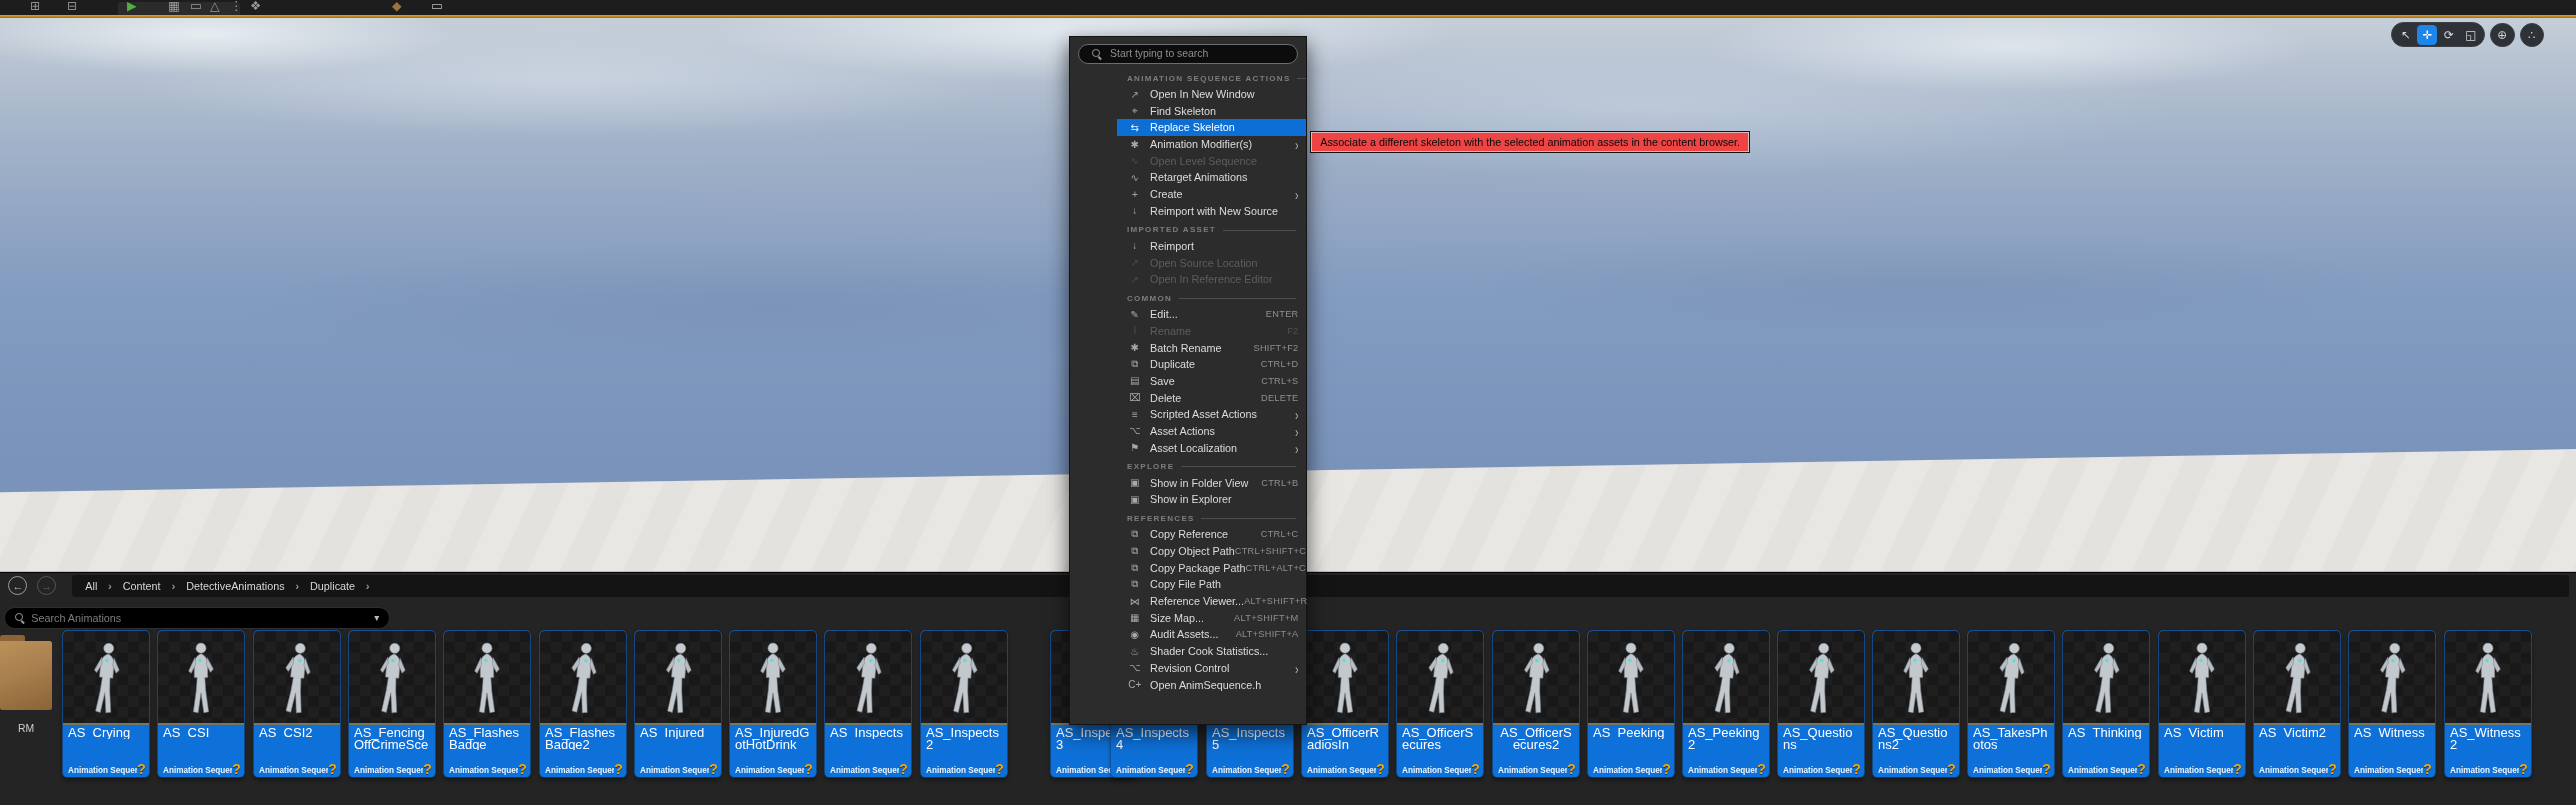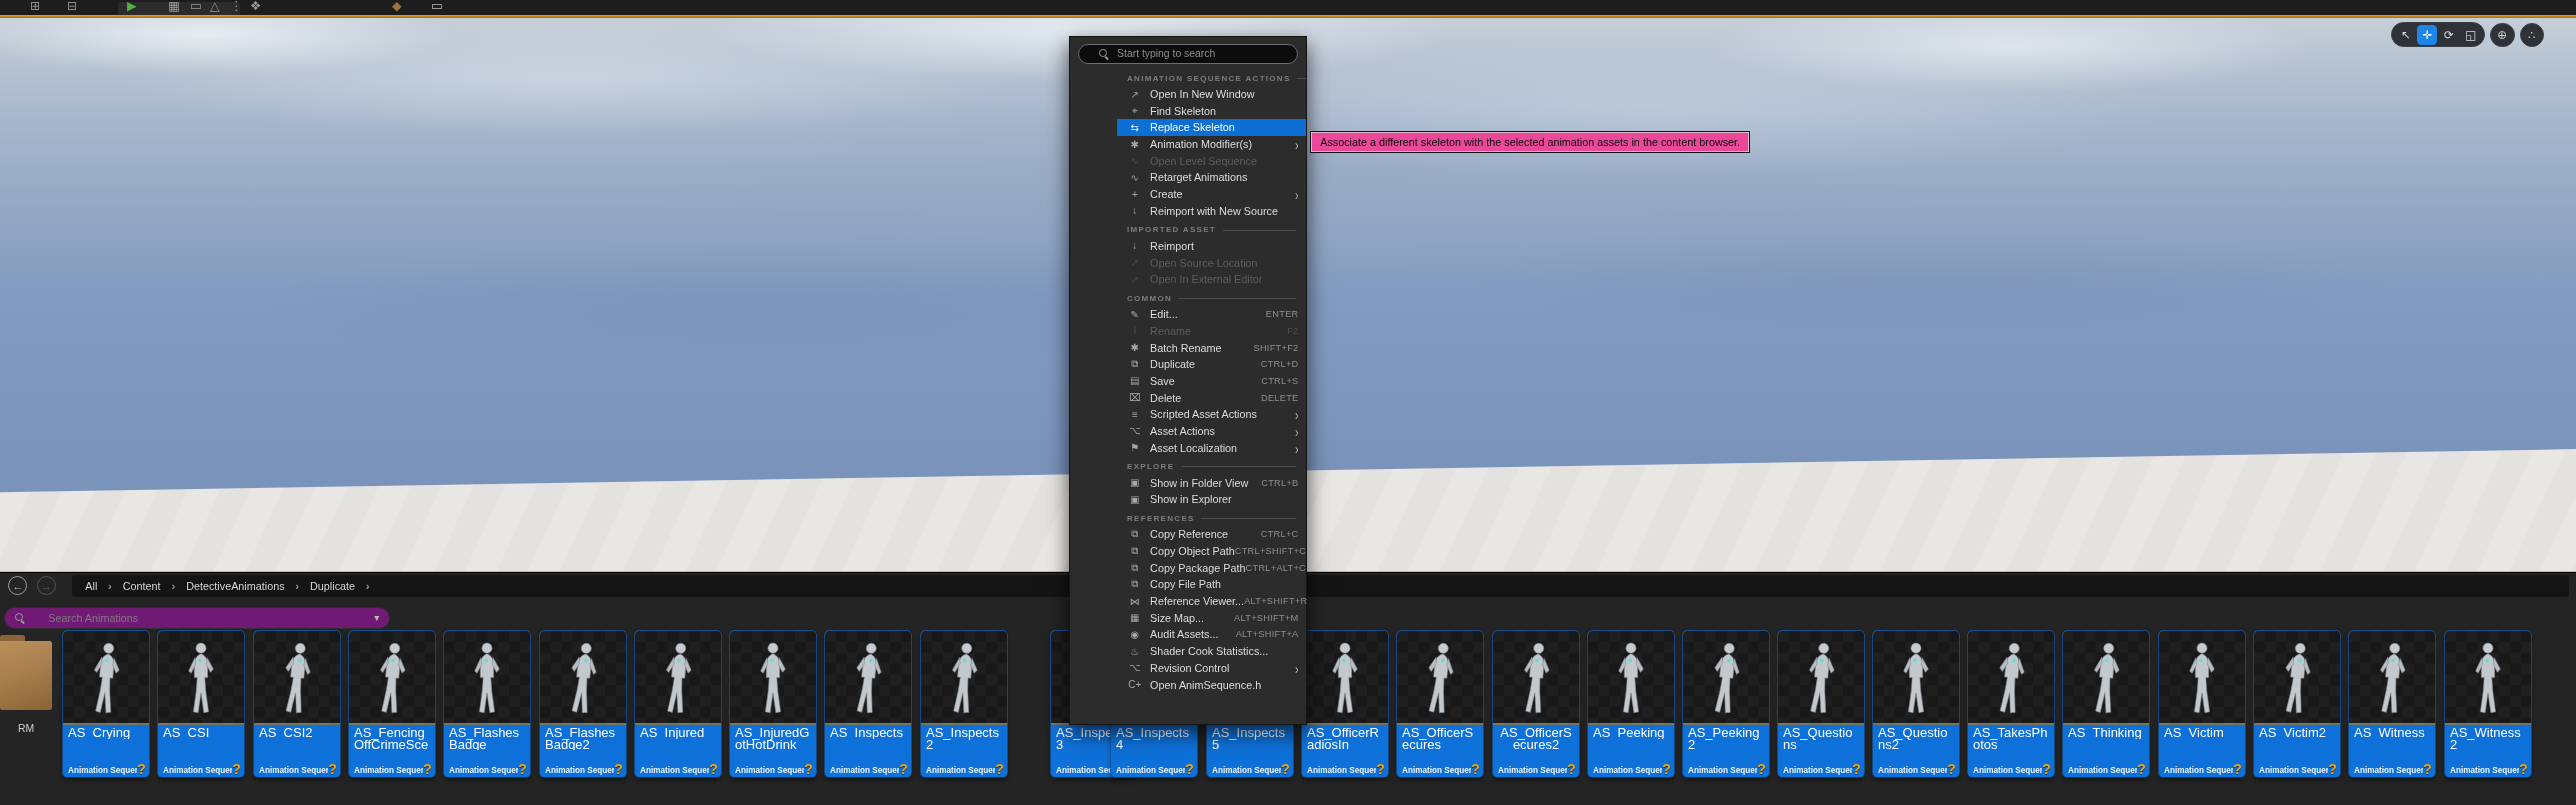--- a/index.html
+++ b/index.html
@@ -42,21 +42,21 @@
   .vp-btn.active{background:#1d86e8;color:#fff;}
   .vp-circ{width:22.5px;height:22.5px;border-radius:50%;background:rgba(26,29,33,.88);
            border:0.8px solid #3b4046;display:flex;align-items:center;justify-content:center;
            color:#cfd3d6;font-size:11.7px;}
 
   
   .menu{position:absolute;left:1069px;top:36px;width:238px;height:689px;background:#2c2c2c;
         border:0.8px solid #141414;box-shadow:0 8.3px 20px rgba(0,0,0,.65);box-sizing:border-box;
         padding-top:4.2px;z-index:30;}
   .msearch{display:flex;align-items:center;gap:5.8px;margin:2.5px 8.3px 6.7px;height:18.3px;
-           background:#0c0c0c;border:0.8px solid #6e6e6e;border-radius:10px;padding:0 20px;}
+           background:#0c0c0c;border:0.8px solid #6e6e6e;border-radius:10px;padding:0 13px;}
   .msearch input{flex:1;background:transparent;border:none;outline:none;color:#cfcfcf;
            font-size:10.4px;font-family:inherit;}
   .msearch input::placeholder{color:#8f8f8f;}
   .lens{position:relative;width:10px;height:10px;flex:none;}
   .lens::before{content:"";position:absolute;left:0;top:0;width:5.8px;height:5.8px;
         border:1.4px solid #9a9a9a;border-radius:50%;}
   .lens::after{content:"";position:absolute;left:7px;top:7px;width:4.2px;height:1.5px;
         background:#9a9a9a;transform:rotate(45deg);transform-origin:0 0;}
   .msec{margin-bottom:3.3px;padding-left:47px;}
   .msec-h{display:flex;align-items:center;gap:6.7px;height:15px;padding:0 10px;color:#7d7d7d;
@@ -66,37 +66,37 @@
       font-size:10.8px;white-space:nowrap;}
   .mi .ic{width:14px;margin-right:8.3px;color:#a8a8a8;font-size:10px;text-align:center;flex:none;}
   .mi .sc{margin-left:auto;color:#8f8f8f;font-size:9.2px;letter-spacing:0.3px;}
   .mi .sub{margin-left:auto;color:#b5b5b5;font-size:10.8px;transform:scaleY(1.4);}
   .mi.hl{background:#0d6fd6;color:#fff;}
   .mi.hl .ic{color:#e8f1ff;}
   .mi.dis{color:#5e5e5e;}
   .mi.dis .ic,.mi.dis .sc{color:#4f4f4f;}
 
   
-  .tooltip{position:absolute;left:1310px;top:131px;background:#ec4899;border:1.7px solid #121212;
+  .tooltip{position:absolute;left:1310px;top:131px;background:#ef4444;border:1.7px solid #121212;
         box-shadow:0 0 0 0.8px #d9d9d9 inset;color:#0a0a0a;font-size:10.8px;padding:4.2px 9.2px;
         white-space:nowrap;z-index:40;}
 
   
   .browser{position:absolute;left:0;top:572px;width:2576px;height:233px;background:#242424;
         border-top:1.7px solid #060606;box-sizing:border-box;}
   .navbtn{position:absolute;width:19px;height:19px;border-radius:50%;border:1.3px solid #9b9b9b;
         color:#bdbdbd;display:flex;align-items:center;justify-content:center;font-size:10.8px;top:3.3px;
         box-sizing:border-box;}
   .navbtn.dim{border-color:#555;color:#5f5f5f;}
   .pathbar{position:absolute;left:72px;right:6.7px;top:1.7px;height:22.5px;background:#141414;
         border-radius:3.3px;display:flex;align-items:center;gap:10.8px;padding:0 13.3px;color:#d6d6d6;
         font-size:10.8px;}
   .crumb-sep{color:#8f8f8f;font-size:11.7px;font-weight:bold;}
-  .cbsearch{position:absolute;left:4.2px;top:34px;width:386px;height:21.7px;background:#701a75;
-        border:0.8px solid #2e2e2e;border-radius:10.8px;display:flex;align-items:center;gap:21px;
+  .cbsearch{position:absolute;left:4.2px;top:34px;width:386px;height:21.7px;background:#000000;
+        border:0.8px solid #2e2e2e;border-radius:10.8px;display:flex;align-items:center;gap:4px;
         padding:0 10px;box-sizing:border-box;justify-content:space-between;}
   .cbsearch input{flex:1;background:transparent;border:none;outline:none;color:#cfcfcf;
         font-size:10.8px;font-family:inherit;}
   .cbsearch input::placeholder{color:#7d7d7d;}
   .cbsearch .chev{color:#bdbdbd;font-size:10px;}
 
   
   .folder{position:absolute;left:0;top:62px;width:52px;height:75px;}
   .folder .back{position:absolute;left:0;top:0;width:25px;height:10px;background:#8a6436;
         border-radius:2.5px 2.5px 0 0;}
@@ -645,21 +645,21 @@
           <div class="mi">
             <span class="ic">↓</span>
             <span>Reimport</span>
           </div>
           <div class="mi dis">
             <span class="ic">↗</span>
             <span>Open Source Location</span>
           </div>
           <div class="mi dis">
             <span class="ic">↗</span>
-            <span>Open In External Editor</span>
+            <span>Open In Reference Editor</span>
           </div>
         </div>
         <div class="msec">
           <div class="msec-h">COMMON</div>
           <div class="mi">
             <span class="ic">✎</span>
             <span>Edit...</span>
             <span class="sc">ENTER</span>
           </div>
           <div class="mi dis">

